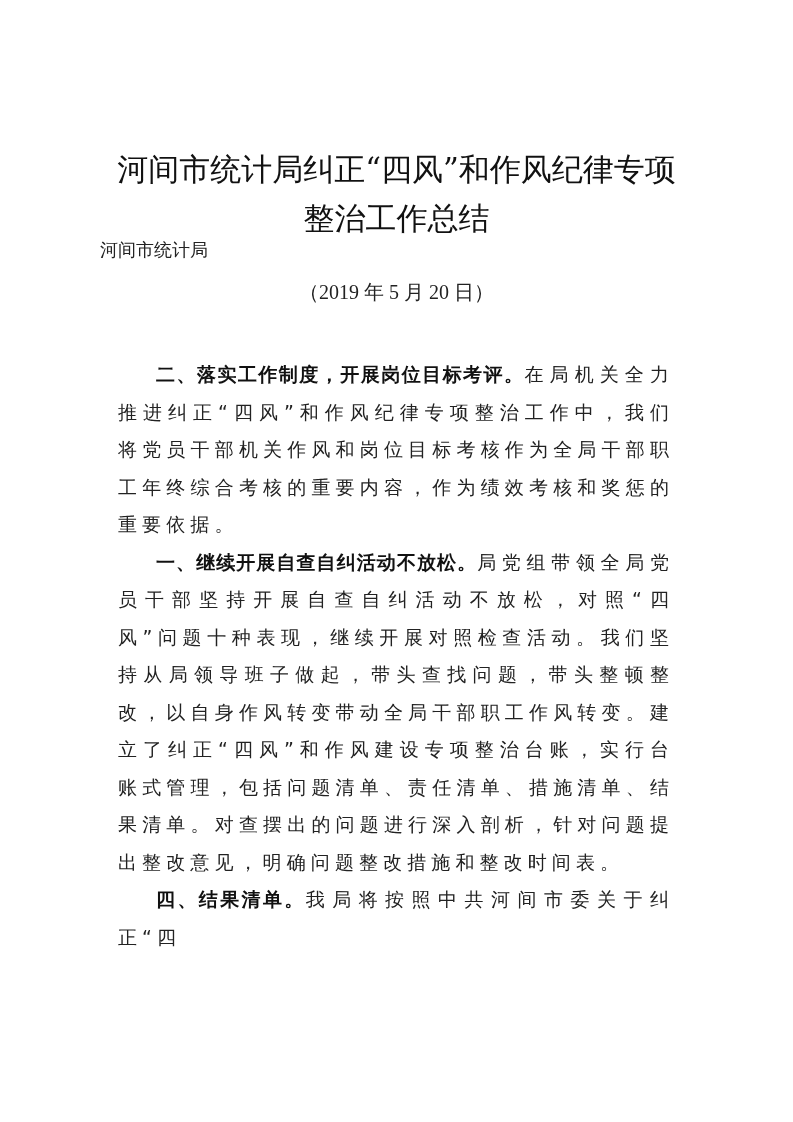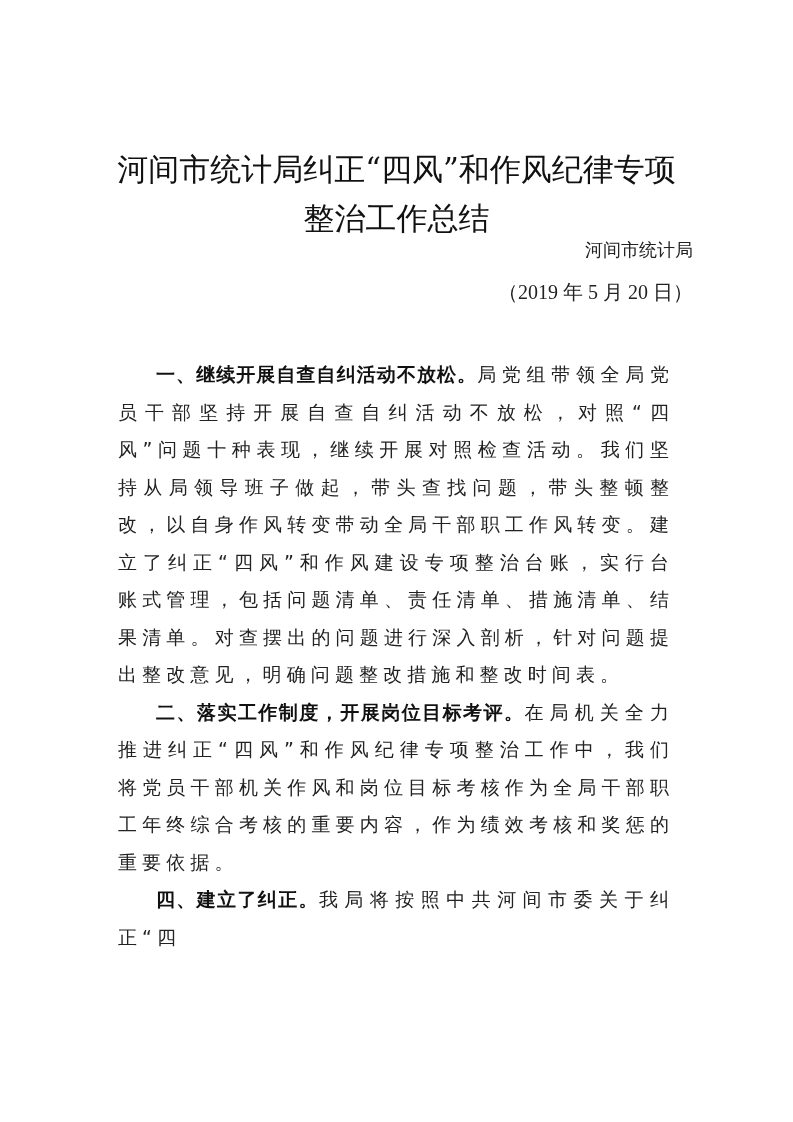--- a/index.html
+++ b/index.html
@@ -6,25 +6,25 @@
     body { width: 793px; height: 1122px; overflow: hidden; position: relative; }
     .page { position: absolute; left: 0; top: 14px; width: 639px; height: 1122px; background: #ffffff; color: #1a1a1a; }
     .title {
       position: absolute; left: 100px; width: 593px; text-align: center;
       font-family: "DejaVu Serif", "Liberation Serif", serif;
       font-size: 31px; line-height: 44px; color: #111;
     }
     .title.l1 { top: 133px; }
     .title.l2 { top: 175px; margin-top: 7px; }
     .author {
-      position: absolute; left: 100px; width: 593px; top: 222px; text-align: right;
+      position: absolute; left: 100px; width: 593px; top: 222px; text-align: left;
       font-family: "DejaVu Serif", "Liberation Serif", serif; font-size: 18px; line-height: 28px; color: #222;
     }
     .date {
-      position: absolute; left: 100px; width: 593px; top: 263px; text-align: right;
+      position: absolute; left: 100px; width: 593px; top: 263px; text-align: center;
       font-family: "Liberation Serif", "DejaVu Serif", serif; font-size: 20px; line-height: 30px; color: #222;
     }
     .body {
       position: absolute; left: 118px; top: 342px; width: 556px;
       font-family: "DejaVu Sans", "Liberation Sans", sans-serif;
       font-size: 19px; line-height: 37.5px; color: #222;
       letter-spacing: 5.1px;
       text-align: justify;
     }
     .para { margin: 0; text-indent: 2em; }
@@ -35,20 +35,20 @@
 <body>
 
 <div class="page">
   <div class="title l1">河间市统计局纠正“四风”和作风纪律专项</div>
   <div class="title l2">整治工作总结</div>
   <div class="author">河间市统计局</div>
   <div class="date">（2019 年 5 月 20 日）</div>
 
   <div class="body">
 
+    <p class="para"><span class="bold">二、落实工作制度，开展岗位目标考评。</span><span>在局机关全力推进纠正“四风”和作风纪律专项整治工作中，我们将党员干部机关作风和岗位目标考核作为全局干部职工年终综合考核的重要内容，作为绩效考核和奖惩的重要依据。</span></p>
+
     <p class="para"><span class="bold">一、继续开展自查自纠活动不放松。</span><span>局党组带领全局党员干部坚持开展自查自纠活动不放松，对照“四风”问题十种表现，继续开展对照检查活动。我们坚持从局领导班子做起，带头查找问题，带头整顿整改，以自身作风转变带动全局干部职工作风转变。建立了纠正“四风”和作风建设专项整治台账，实行台账式管理，包括问题清单、责任清单、措施清单、结果清单。对查摆出的问题进行深入剖析，针对问题提出整改意见，明确问题整改措施和整改时间表。</span></p>
 
-    <p class="para"><span class="bold">二、落实工作制度，开展岗位目标考评。</span><span>在局机关全力推进纠正“四风”和作风纪律专项整治工作中，我们将党员干部机关作风和岗位目标考核作为全局干部职工年终综合考核的重要内容，作为绩效考核和奖惩的重要依据。</span></p>
 
-
-    <p class="para p-last"><span class="bold">四、建立了纠正。</span><span>我局将按照中共河间市委关于纠正“四</span></p>
+    <p class="para p-last"><span class="bold">四、结果清单。</span><span>我局将按照中共河间市委关于纠正“四</span></p>
   </div>
 </div>
 
 </body></html>

